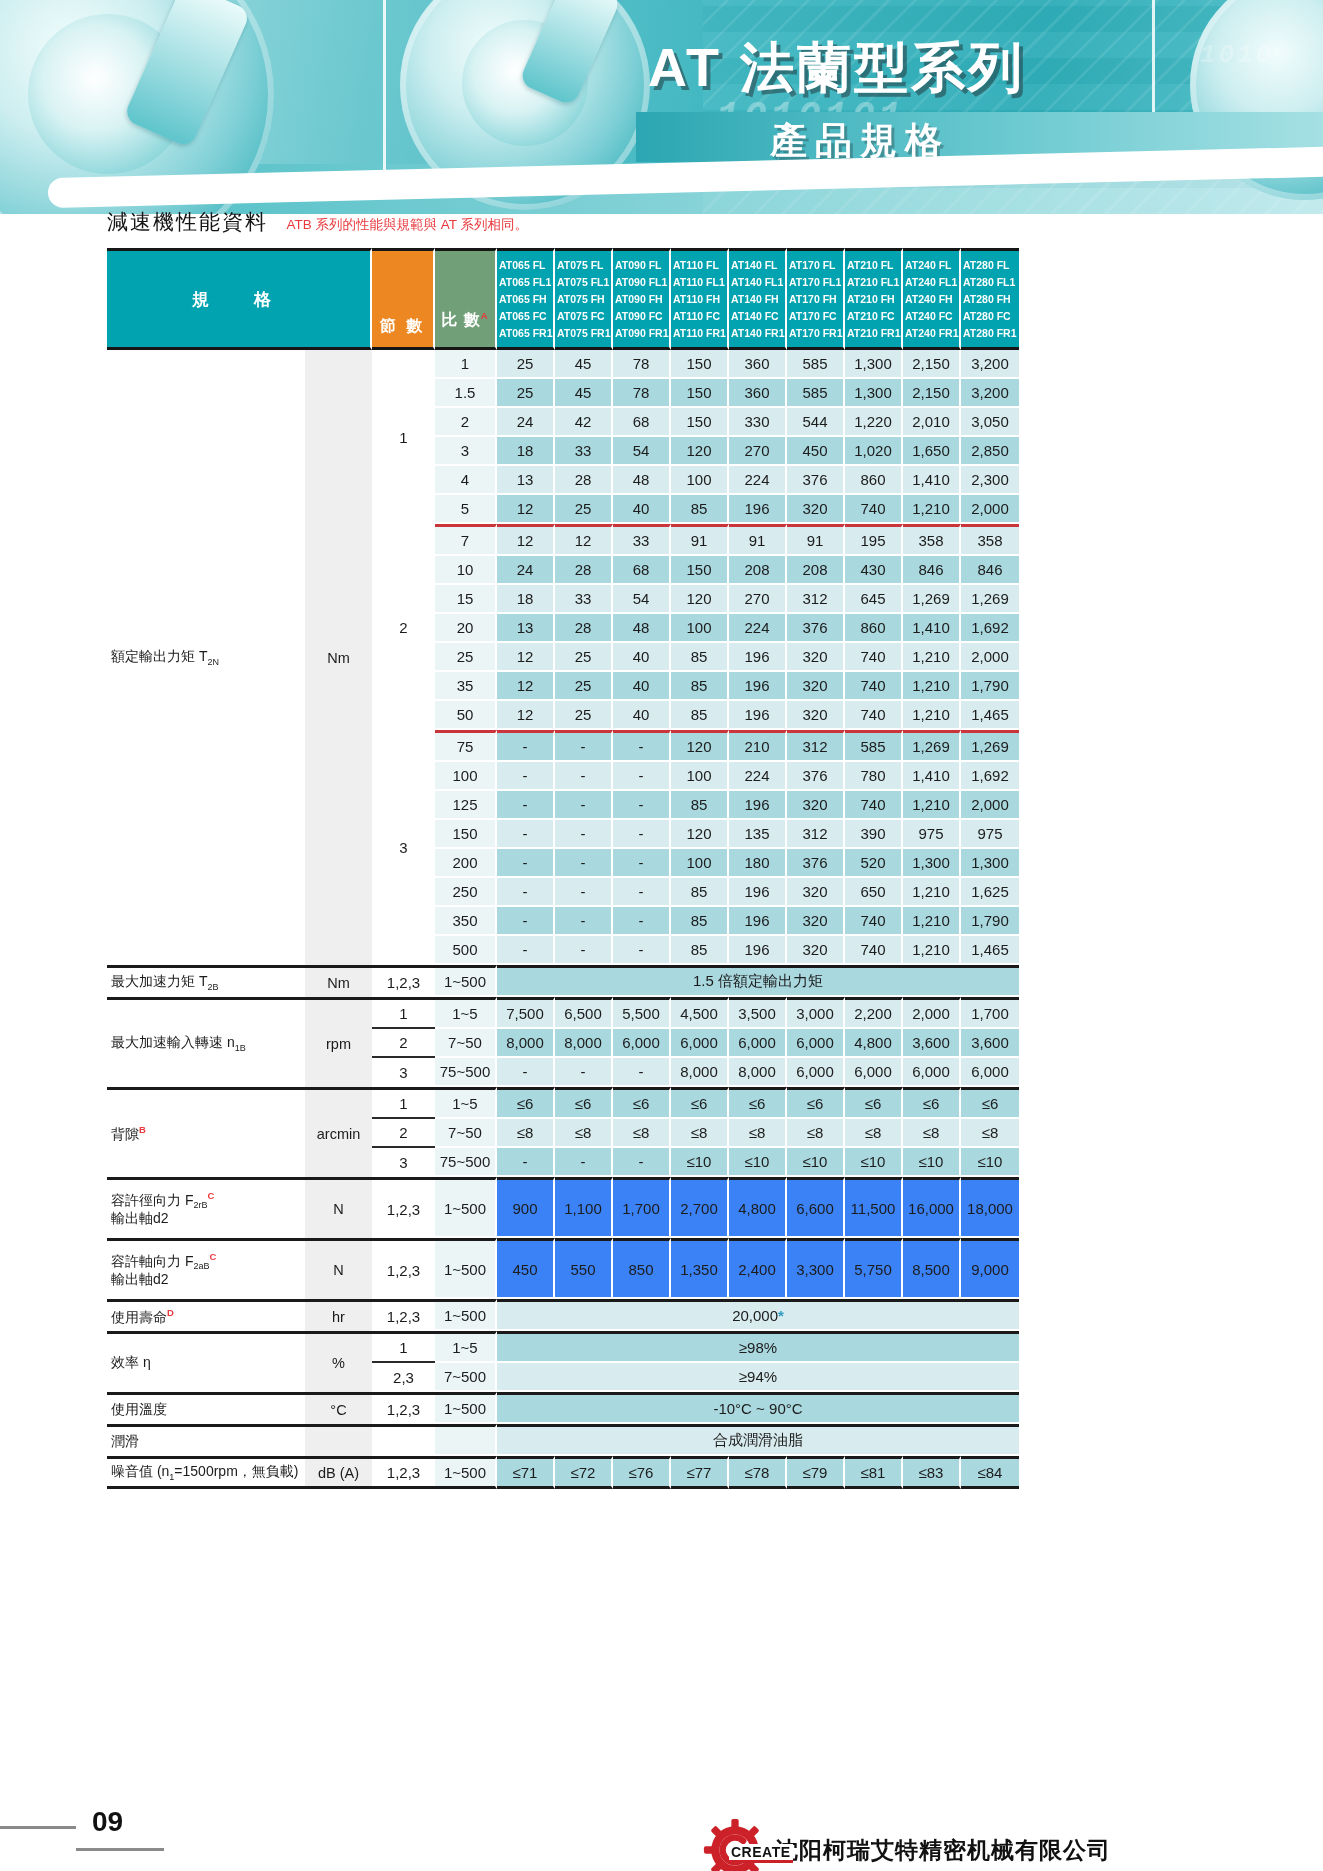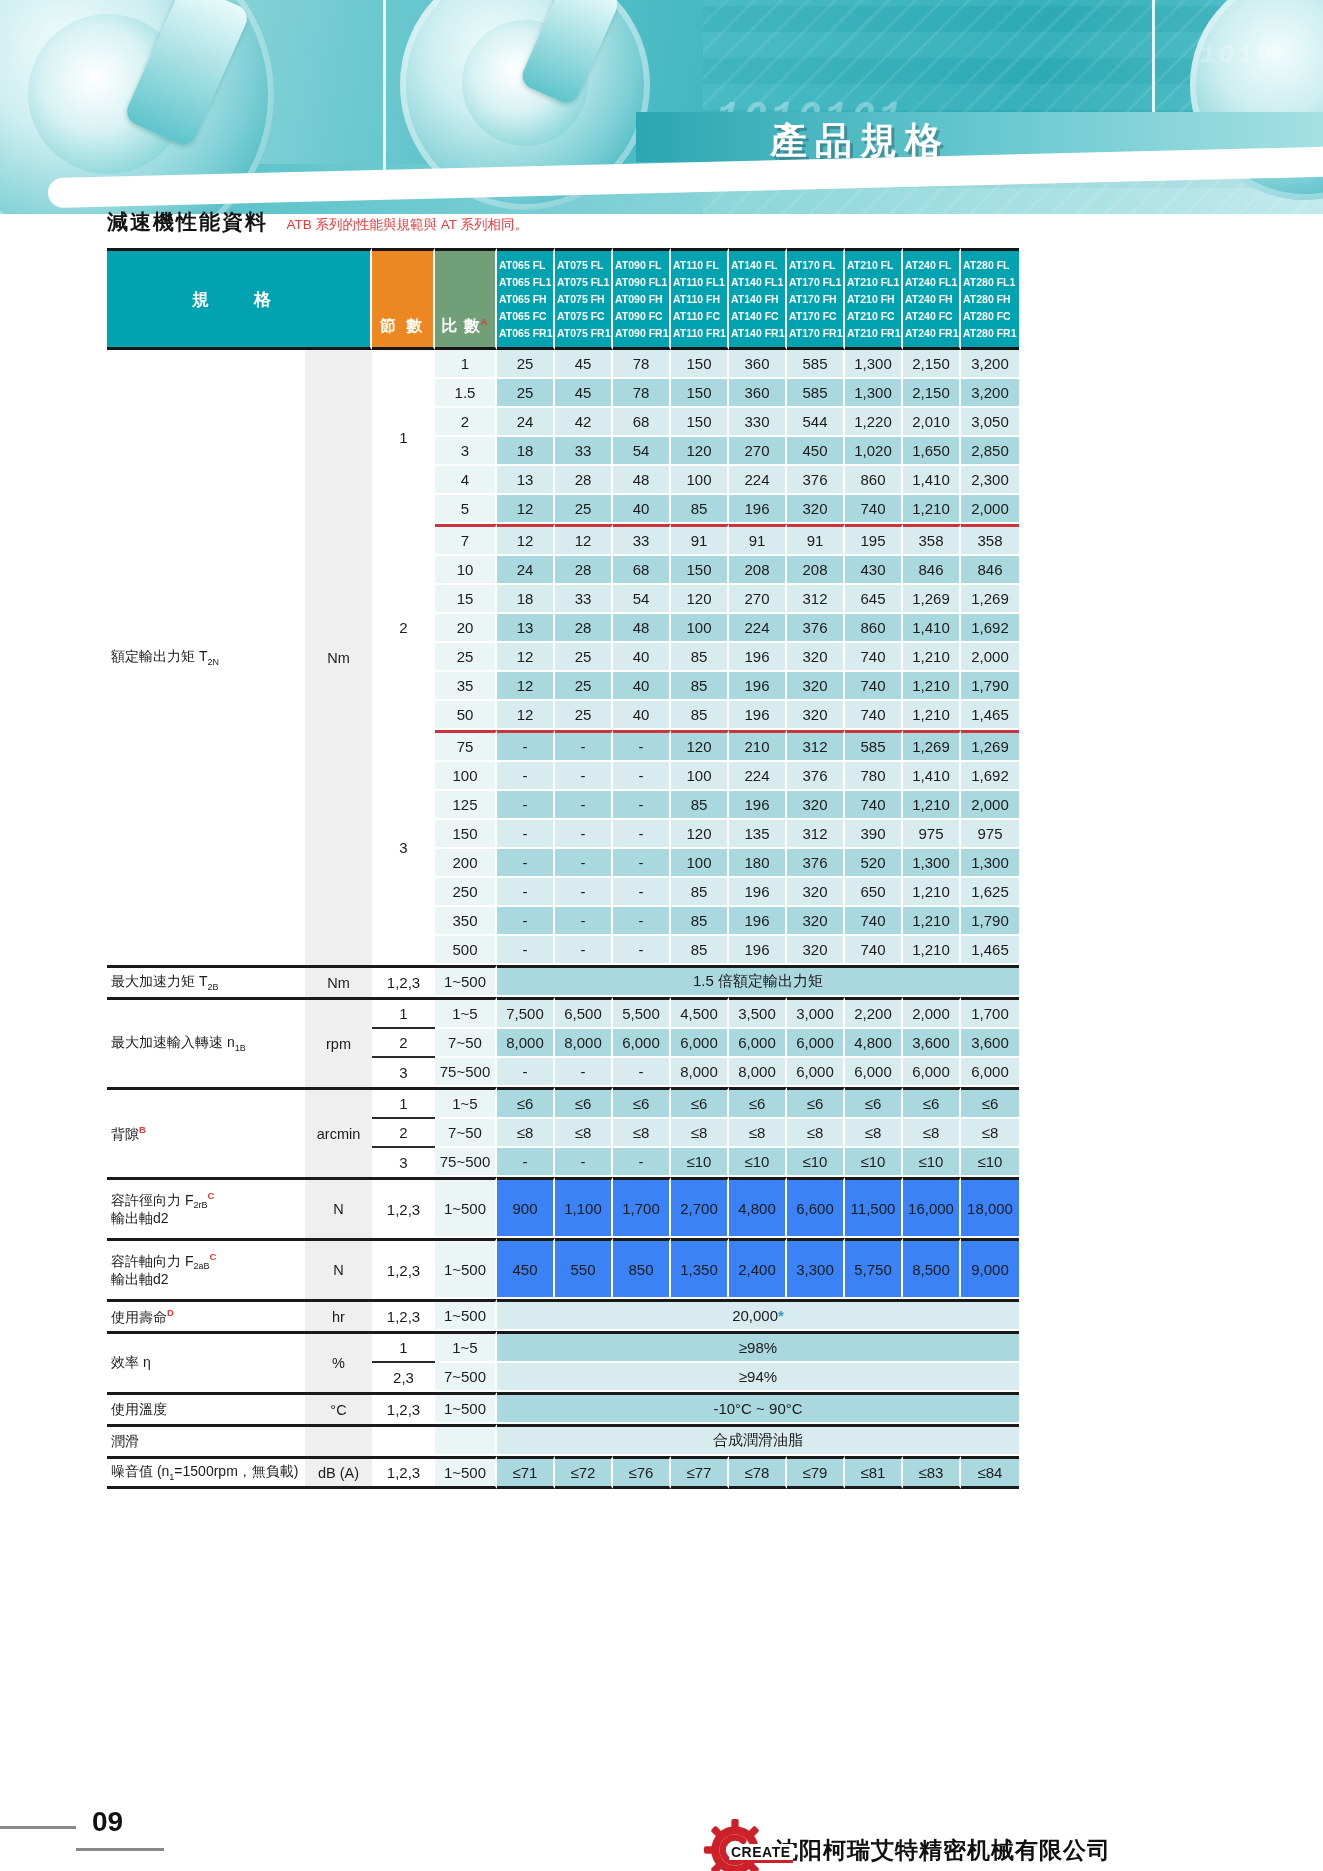--- a/index.html
+++ b/index.html
@@ -30,32 +30,32 @@
   .banner-band{position:absolute;left:636px;top:112px;width:687px;height:50px;
     background:linear-gradient(90deg,#2ba6b2 0%,#6ccad1 55%,#a5e0e3 100%);}
   .banner-sub{position:absolute;left:770px;top:116px;font-size:37px;font-weight:bold;color:#fff;
     letter-spacing:8px;text-shadow:3px 3px 0 rgba(35,60,66,.35);white-space:nowrap;}
   .swoosh{position:absolute;left:48px;top:178px;width:1400px;height:30px;background:#fff;
     border-radius:17px 0 0 17px;transform:rotate(-1.4deg);transform-origin:left center;}
   .banner-white-bottom{position:absolute;left:0;top:214px;width:1323px;height:10px;background:#fff;}
 
   
   .sec-head{position:absolute;left:107px;top:208px;white-space:nowrap;}
-  .sec-title{font-size:21px;font-weight:bold;color:#141414;letter-spacing:2px;}
+  .sec-title{font-size:21px;font-weight:normal;color:#141414;letter-spacing:2px;}
   .sec-note{font-size:13.5px;color:#E8393D;margin-left:14px;}
 
   
   table.spec{position:absolute;left:107px;top:248px;width:912px;table-layout:fixed;
     border-collapse:separate;border-spacing:0;}
   th{font-weight:bold;color:#fff;vertical-align:middle;padding:0;
      border-top:3px solid #161616;border-bottom:3px solid #161616;border-right:2px solid #fff;}
   th:last-child{border-right:none;}
   .h-spec{background:#00A3AF;font-size:17px;letter-spacing:14px;height:96px;}
   .h-sec{background:#EC8722;font-size:16px;letter-spacing:3px;vertical-align:bottom;padding-bottom:10px;}
-  .h-ratio{background:#71A078;font-size:16px;letter-spacing:1px;vertical-align:bottom;padding-bottom:10px;}
+  .h-ratio{background:#71A078;font-size:16px;letter-spacing:1px;vertical-align:bottom;padding-bottom:16px;}
   .h-col{background:#00A3AF;font-size:10.5px;text-align:left;padding:2px 0 2px 2px;line-height:1.62;}
   td{font-size:15px;color:#1c1c1c;text-align:center;vertical-align:middle;height:27px;padding:0;}
   tr.tall td{height:56px;}
   .c-label{text-align:left;padding-left:4px;background:#fff;font-size:14px;white-space:nowrap;}
   .c-unit{background:#EFEFEF;font-size:14.5px;}
   .c-sec{background:#fff;}
   .c-ratio{background:#EBF5F6;border-right:2px solid #fff;border-bottom:2px solid #fff;}
   .c-val,.c-span{border-right:2px solid #fff;border-bottom:2px solid #fff;}
   td.last{border-right:none;}
   .light{background:#D8EBEE;}
@@ -96,20 +96,21 @@
   <div class="flange" style="left:1190px;top:-30px;width:230px;height:230px;"></div>
 
   <div class="vline" style="left:383px;"></div>
   <div class="vline" style="left:1152px;"></div>
 
   <span class="digits" style="left:676px;top:96px;font-size:40px;color:rgba(255,255,255,.30);">1010101</span>
   <span class="digits" style="left:990px;top:136px;font-size:28px;color:rgba(10,95,105,.20);">10101010</span>
   <span class="digits" style="left:1160px;top:40px;font-size:26px;color:rgba(255,255,255,.25);">1010</span>
 
   <div class="banner-band"></div>
+  <div class="banner-title">AT 法蘭型系列</div>
   <div class="banner-sub">產品規格</div>
   <div class="swoosh"></div>
   <div class="banner-white-bottom"></div>
 </div>
 
 <div class="sec-head">
   <span class="sec-title">減速機性能資料</span>
   <span class="sec-note">ATB 系列的性能與規範與 AT 系列相同。</span>
 </div>
 

